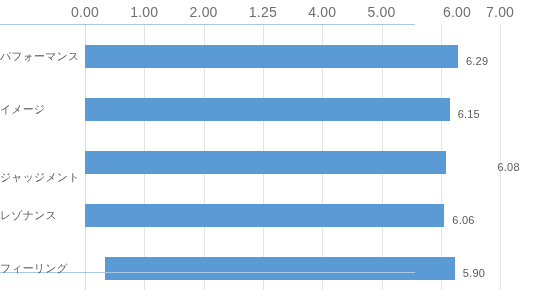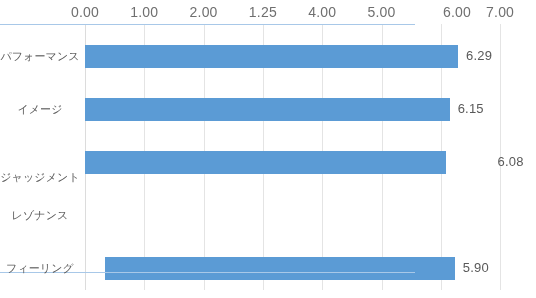--- a/index.html
+++ b/index.html
@@ -92,40 +92,40 @@
     position: absolute;
     left: 0;
     top: 0;
     height: 23px;
     background: #5b9bd5;
     border: 1px solid #5b9bd5;
     box-sizing: border-box;
   }
   .bar-value {
     position: absolute;
-    top: 3px;
-    font-size: 13px;
+    top: 10px;
+    font-size: 11px;
     color: #595959;
     white-space: nowrap;
     letter-spacing: 0.2px;
   }
 
   
   #category-labels {
     position: absolute;
     left: 0;
     top: 24px;
     width: 80px;
     height: 266px;
   }
   .cat-label {
     position: absolute;
     right: 0;
     width: 80px;
-    text-align: center;
+    text-align: left;
     font-size: 11px;
     color: #5a5a5a;
     white-space: nowrap;
     letter-spacing: 0.1px;
     margin-left: 40px;
   }
 </style>
 </head>
 <body>
 
@@ -159,20 +159,24 @@
           <div class="bar-value" style="left: 380.997px; color: rgb(89, 89, 89);">6.29</div>
         </div>
         <div class="bar-group" style="top: 74px; width: 415px;">
           <div class="bar" style="width: 364.695px; background: rgb(91, 155, 213); border-color: rgb(91, 155, 213);"></div>
           <div class="bar-value" style="left: 372.695px; color: rgb(89, 89, 89);">6.15</div>
         </div>
         <div class="bar-group" style="top: 127px; width: 415px;">
           <div class="bar" style="width: 360.544px; background: rgb(91, 155, 213); border-color: rgb(91, 155, 213);"></div>
           <div class="bar-value" style="left: 368.544px; color: rgb(89, 89, 89); padding-left: 44px;">6.08</div>
         </div>
+        <div class="bar-group" style="top: 180px; width: 415px;">
+          <div class="bar" style="width: 359.358px; background: rgb(91, 155, 213); border-color: rgb(91, 155, 213);"></div>
+          <div class="bar-value" style="left: 367.358px; color: rgb(89, 89, 89);">6.06</div>
+        </div>
         <div class="bar-group" style="top: 233px; width: 415px; margin-left: 20px;">
           <div class="bar" style="width: 349.87px; background: rgb(91, 155, 213); border-color: rgb(91, 155, 213);"></div>
           <div class="bar-value" style="left: 357.87px; color: rgb(89, 89, 89);">5.90</div>
         </div>
       </div>
   </div>
 
   <div id="plot-top-border" style="background: rgb(168, 200, 232);"></div>
   <div id="plot-bottom-border" style="background: rgb(168, 200, 232);"></div>
 

